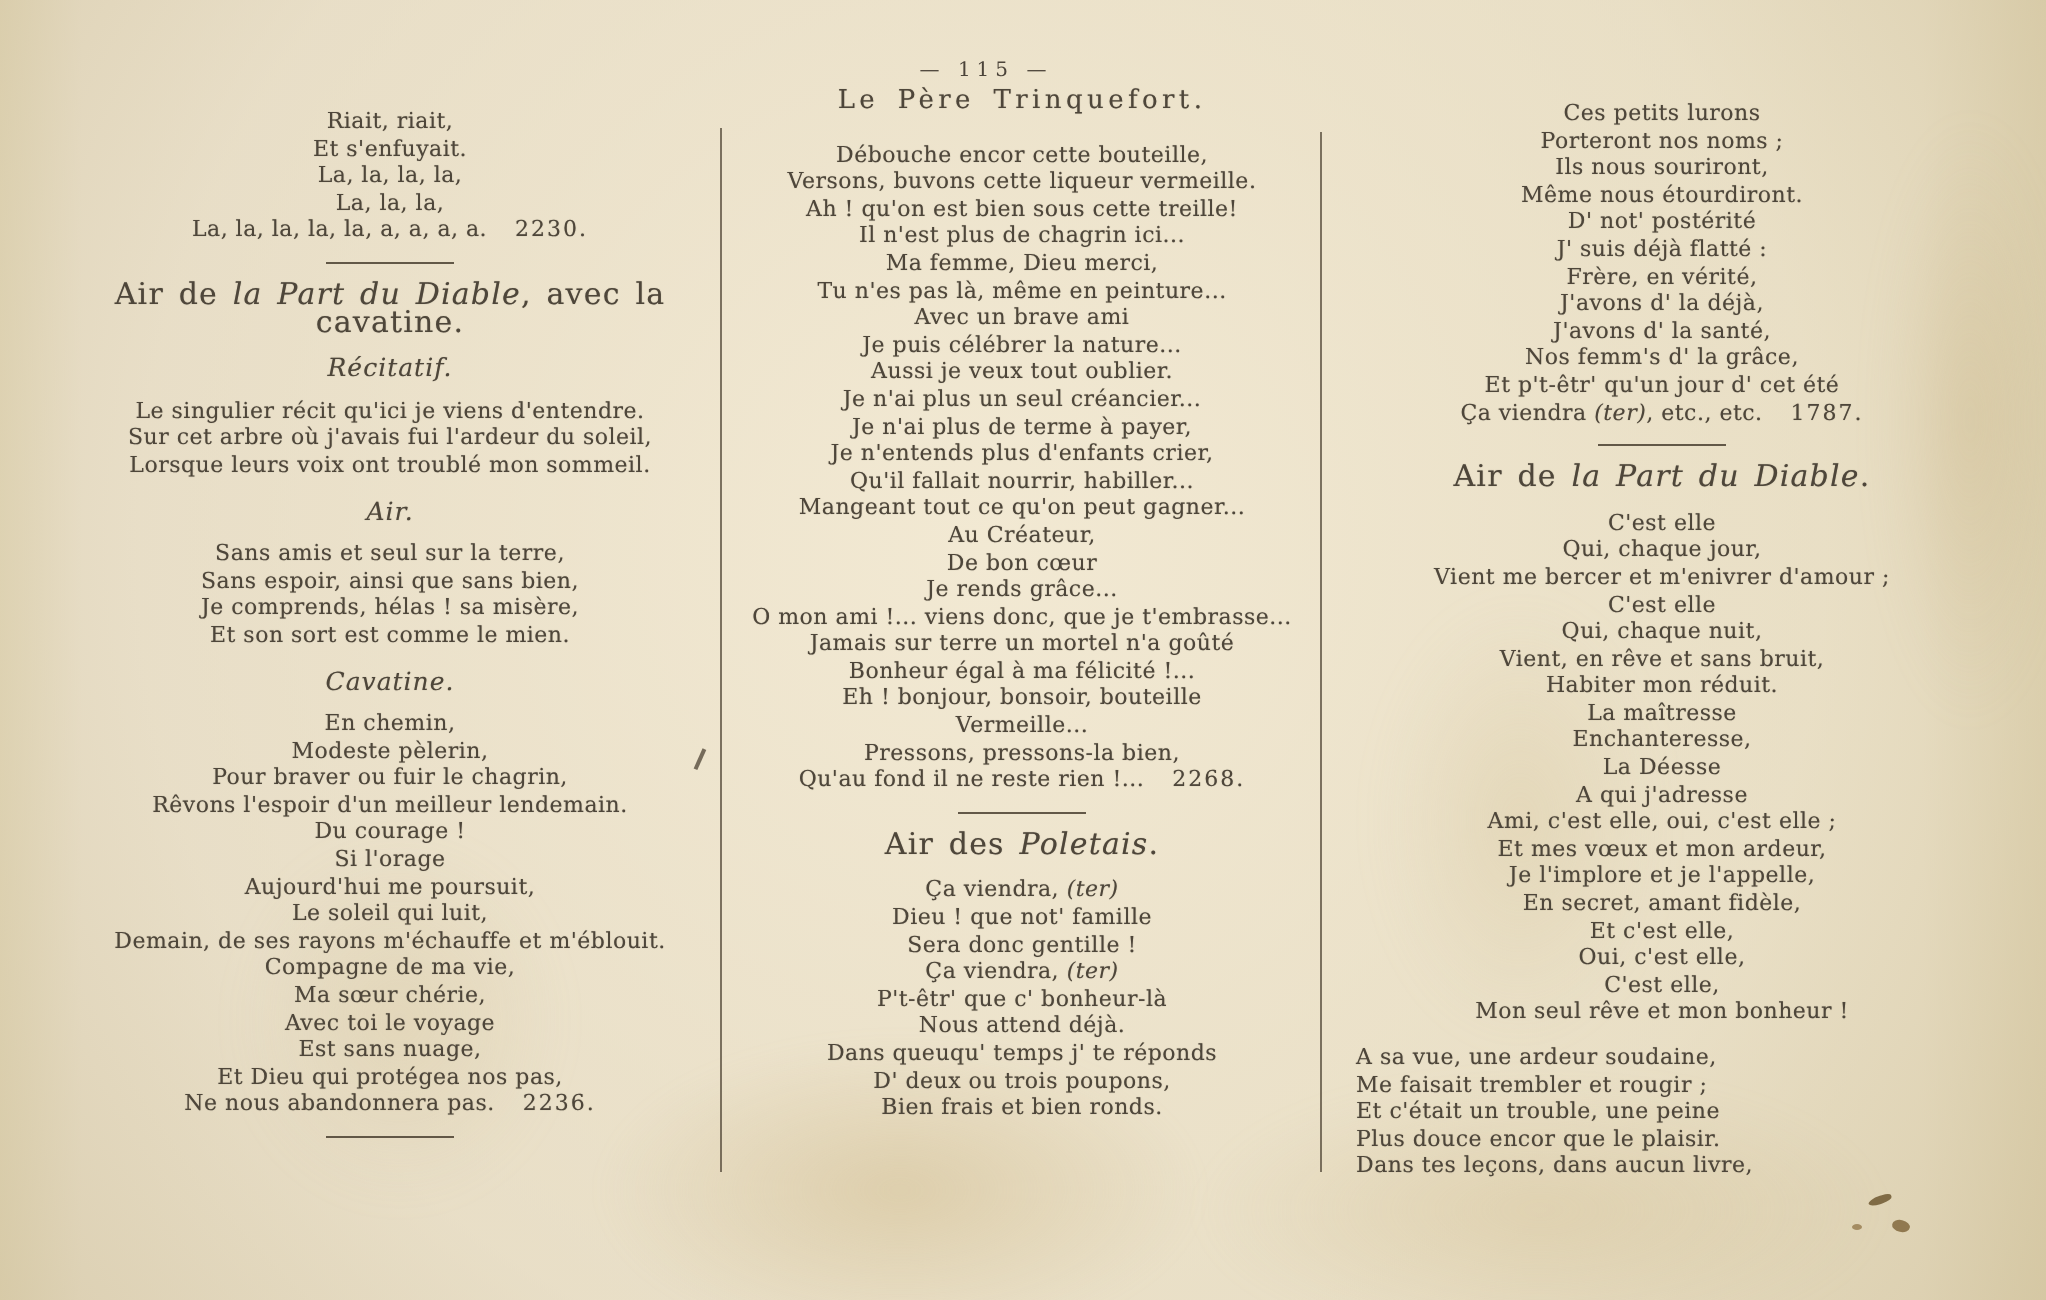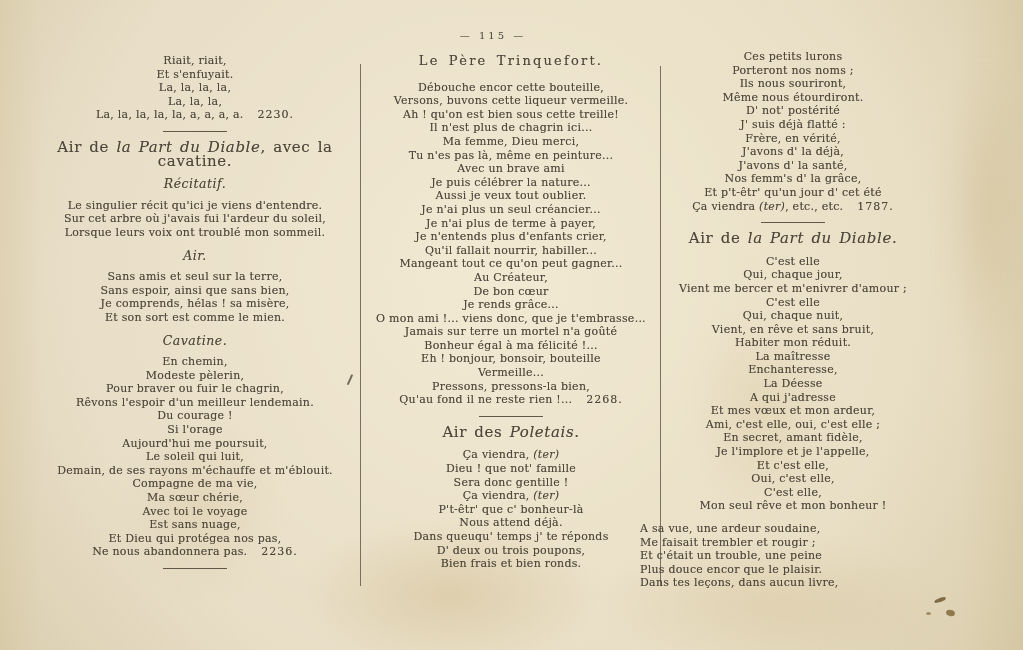--- a/index.html
+++ b/index.html
@@ -39,22 +39,22 @@
   }
 
   .vrule { position: absolute; width: 1px; background: rgba(84,74,58,0.75); }
   .vrule-1 { left: 360px; top: 64px; height: 522px; }
   .vrule-2 { left: 660px; top: 66px; height: 520px; }
 
   .col { position: absolute; text-align: center;
          font-size: 11px; line-height: 13.6px; letter-spacing: 0.25px;
          text-shadow: 0 0 0.5px rgba(78,70,58,0.45); }
   .col-1 { left: 30px;  top: 54px; width: 330px; }
-  .col-2 { left: 368px; top: 54px; width: 286px; }
-  .col-3 { left: 628px; top: 50px; width: 330px; }
+  .col-2 { left: 368px; top: 44px; width: 286px; }
+  .col-3 { left: 666px; top: 50px; width: 330px; }
 
   .stanza { margin: 0 0 9px; }
   .stanza.align-left { text-align: left; padding-left: 12px; }
   .line { white-space: nowrap; }
   .it { font-style: italic; }
   .ref { margin-left: 14px; letter-spacing: 1px; }
 
   .rule-wrap { margin: 6px 0 9px; }
   .shortrule { width: 64px; margin: 0 auto; border: 0; border-top: 1.2px solid rgba(74,64,48,0.85); }
 
@@ -196,24 +196,24 @@
         <div class="line"><span>Qui, chaque jour,</span></div>
         <div class="line"><span>Vient me bercer et m'enivrer d'amour ;</span></div>
         <div class="line"><span>C'est elle</span></div>
         <div class="line"><span>Qui, chaque nuit,</span></div>
         <div class="line"><span>Vient, en rêve et sans bruit,</span></div>
         <div class="line"><span>Habiter mon réduit.</span></div>
         <div class="line"><span>La maîtresse</span></div>
         <div class="line"><span>Enchanteresse,</span></div>
         <div class="line"><span>La Déesse</span></div>
         <div class="line"><span>A qui j'adresse</span></div>
+        <div class="line"><span>Ami, c'est elle, oui, c'est elle ;</span></div>
         <div class="line"><span>Et mes vœux et mon ardeur,</span></div>
-        <div class="line"><span>Ami, c'est elle, oui, c'est elle ;</span></div>
+        <div class="line"><span>Je l'implore et je l'appelle,</span></div>
         <div class="line"><span>En secret, amant fidèle,</span></div>
-        <div class="line"><span>Je l'implore et je l'appelle,</span></div>
         <div class="line"><span>Et c'est elle,</span></div>
         <div class="line"><span>Oui, c'est elle,</span></div>
         <div class="line"><span>C'est elle,</span></div>
         <div class="line"><span>Mon seul rêve et mon bonheur !</span></div>
       </div>
       <div class="stanza align-left">
         <div class="line"><span>A sa vue, une ardeur soudaine,</span></div>
         <div class="line"><span>Me faisait trembler et rougir ;</span></div>
         <div class="line"><span>Et c'était un trouble, une peine</span></div>
         <div class="line"><span>Plus douce encor que le plaisir.</span></div>

